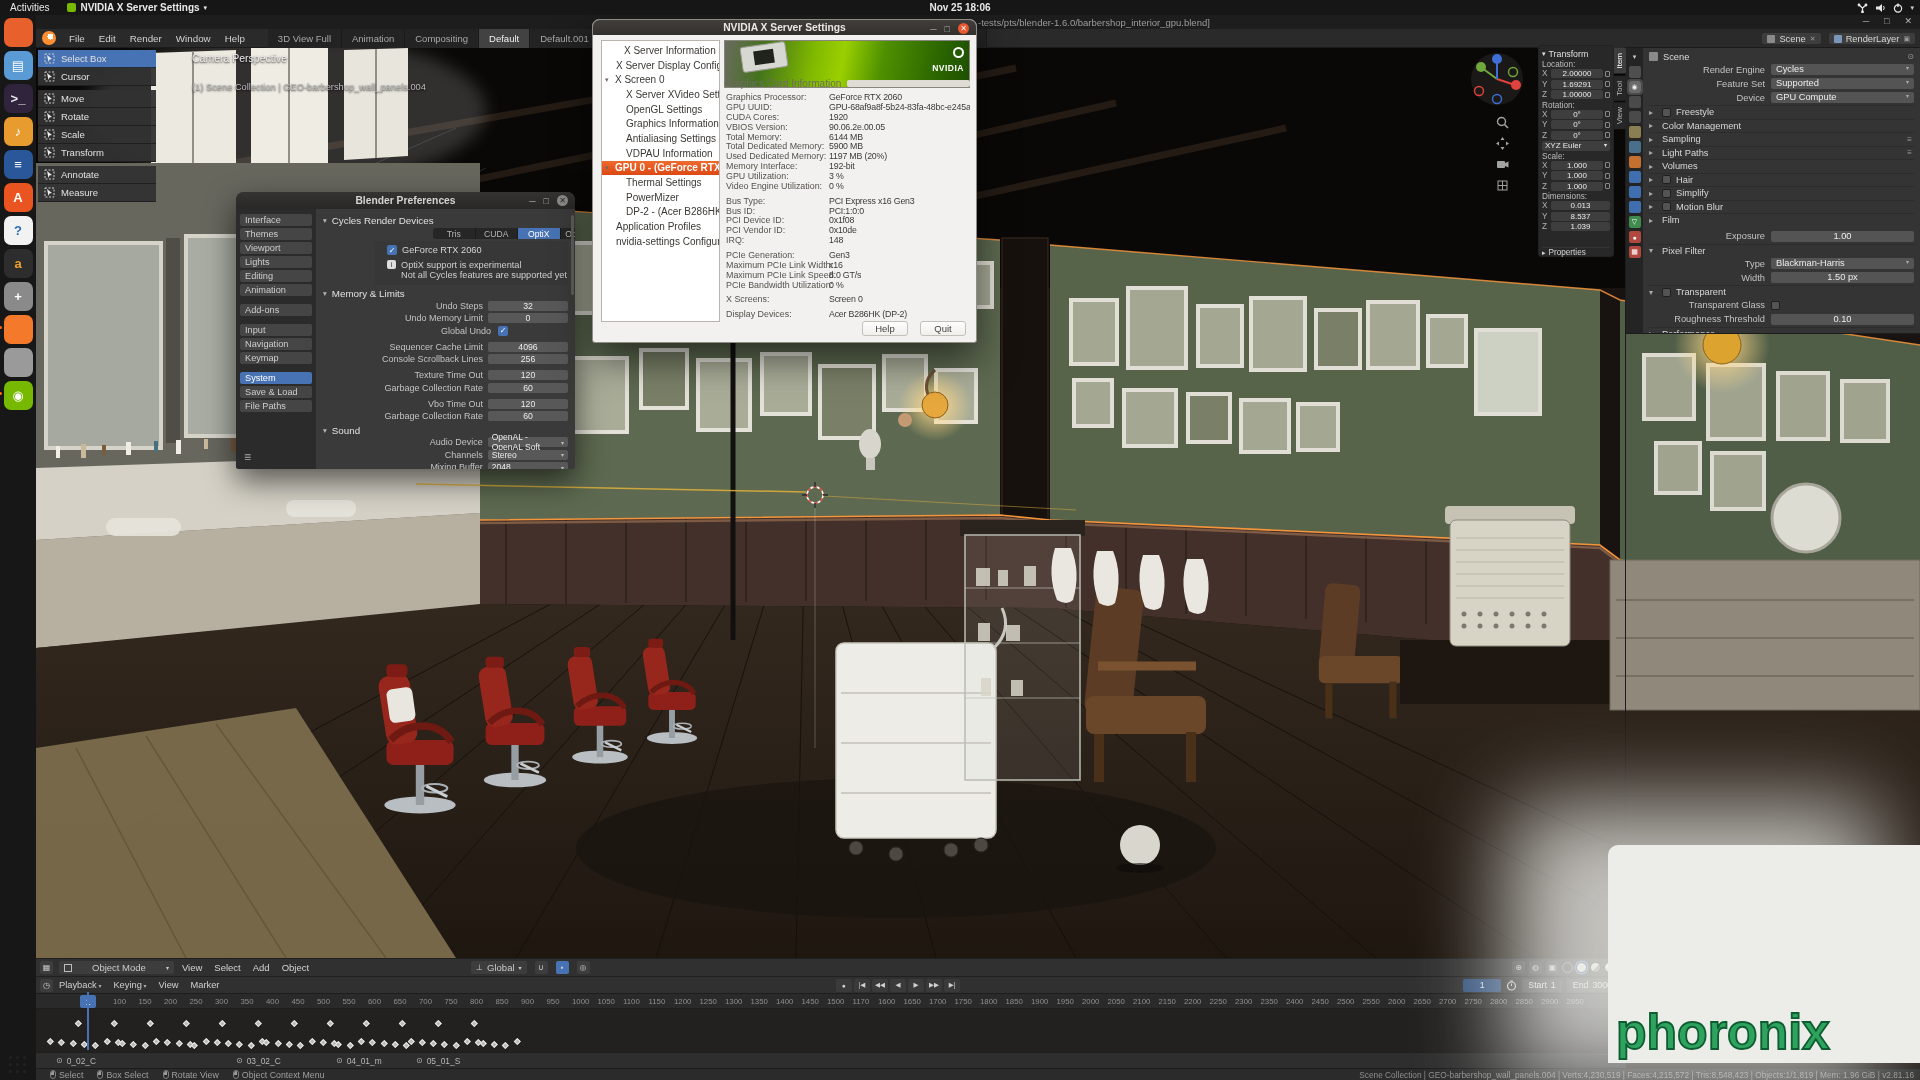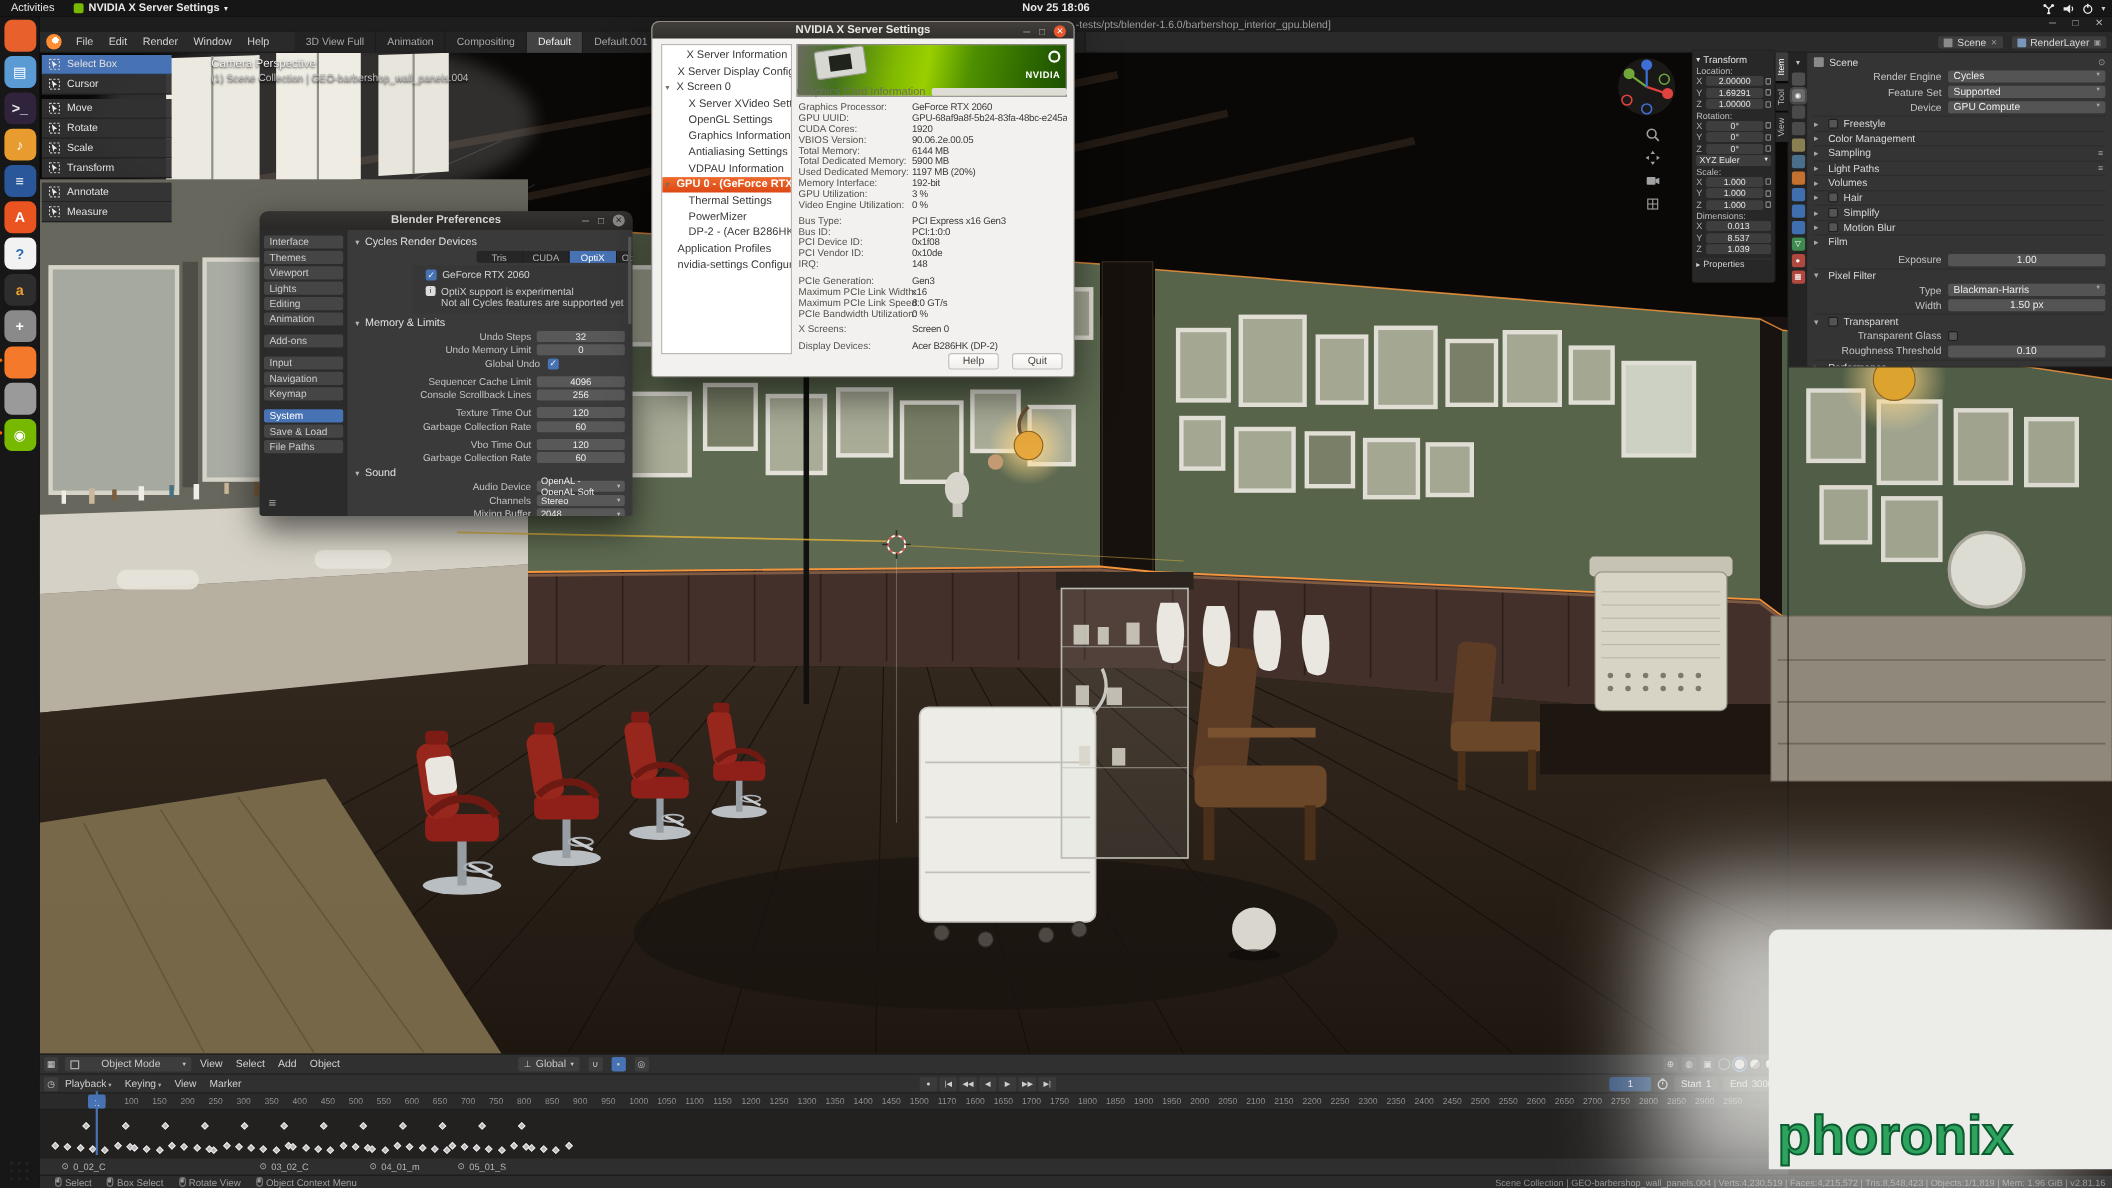--- a/index.html
+++ b/index.html
@@ -29,39 +29,39 @@
 #menubar .m{padding:0 7px}
 #tabs{display:flex;margin-left:16px;height:19px;align-items:stretch}
 #tabs .tab{padding:0 10px;display:flex;align-items:center;color:#a9a9a9;background:#232323;border-right:1px solid #1b1b1b;font-size:9.5px}
 #tabs .tab.act{background:#424242;color:#f0f0f0}
 #sceneblk{position:absolute;right:4px;top:3px;display:flex;gap:6px}
 .selpill{display:flex;align-items:center;gap:4px;background:#3d3d3d;border:1px solid #2a2a2a;border-radius:3px;height:13px;padding:0 5px;font-size:9.3px;color:#d8d8d8}
 .selpill .ic{width:8px;height:8px;background:#8a8a8a;border-radius:1px}
 
 #ovl{position:absolute;left:192px;top:52px;z-index:6;text-shadow:0 1px 2px rgba(0,0,0,.9)}
 #ovl .l1{font-size:10.5px;color:#ececec}
-#ovl .l2{font-size:9.3px;color:#bdbdbd;margin-top:2px}
+#ovl .l2{font-size:9.3px;color:#bdbdbd;margin-top:18px}
 #toollist{position:absolute;left:38px;top:50px;width:118px;z-index:6;font-size:9.5px;color:#e2e2e2}
 .tool{height:18px;display:flex;align-items:center;gap:6px;background:rgba(50,50,50,.95);padding-left:6px;border-bottom:1px solid rgba(28,28,28,.8)}
 .tool.act{background:#4772b3}
 .tool.sep{margin-top:4px}
 .tico{width:11px;height:11px;flex:0 0 11px}
 
 #gizmo{position:absolute;left:1470px;top:52px;z-index:6}
 #navicons{position:absolute;left:1496px;top:116px;z-index:6;display:flex;flex-direction:column;gap:8px;opacity:.8}
 
 #npanel{position:absolute;left:1538px;top:45px;width:76px;height:212px;background:rgba(41,41,41,.97);border:1px solid #222;border-radius:3px;z-index:7;padding:2px 3px;font-size:8.2px;color:#c6c6c6}
 #npanel .hd{font-size:8.8px;color:#e0e0e0;height:11px;display:flex;align-items:center;gap:3px}
 #npanel .sub{height:9px;color:#bdbdbd;margin-top:1px}
 .axrow{display:flex;align-items:center;height:9.5px;margin-bottom:1px;gap:2px}
 .axrow .ax{width:7px;color:#b0b0b0}
 .axrow .val{flex:1;background:#3e3e3e;border-radius:2px;text-align:center;color:#e9e9e9;height:9px;line-height:9px;font-size:8px}
 .axrow .lock{width:5px;height:6px;border:1px solid #8a8a8a;border-radius:1px}
 .wide{background:#3e3e3e;border-radius:2px;height:9.5px;line-height:9.5px;text-align:center;color:#e9e9e9;font-size:8px;margin:1px 0;display:flex;align-items:center;justify-content:space-between;padding:0 3px}
-#npanel .foot{border-top:1px solid #333;margin-top:3px;height:11px;display:flex;align-items:center;gap:3px;color:#d5d5d5}
+#npanel .foot{border-top:1px solid #333;margin-top:15px;height:11px;display:flex;align-items:center;gap:3px;color:#d5d5d5}
 #ntabs{position:absolute;left:1614px;top:48px;width:12px;z-index:7;display:flex;flex-direction:column;gap:2px}
 #ntabs .vt{writing-mode:vertical-rl;transform:rotate(180deg);font-size:8px;color:#bdbdbd;background:#262626;border-radius:2px 0 0 2px;padding:5px 1px;text-align:center}
 #ntabs .vt.act{background:#3d3d3d;color:#fff}
 
 #props{position:absolute;left:1626px;top:48px;width:294px;height:285px;display:flex;z-index:8;background:#333}
 #ptabs{width:17px;background:#242424;display:flex;flex-direction:column;align-items:center;padding-top:3px;gap:3px}
 #ptabs .pt{width:12px;height:12px;border-radius:2px;font-size:7px;color:#ddd;display:flex;align-items:center;justify-content:center}
 #ptabs .pt.act{outline:2px solid #4a4a4a}
 #pbody{flex:1;background:#343434;padding:2px 6px;font-size:9.3px;color:#cfcfcf;overflow:hidden}
 .brow{height:13px;display:flex;align-items:center;gap:5px;color:#dcdcdc}

